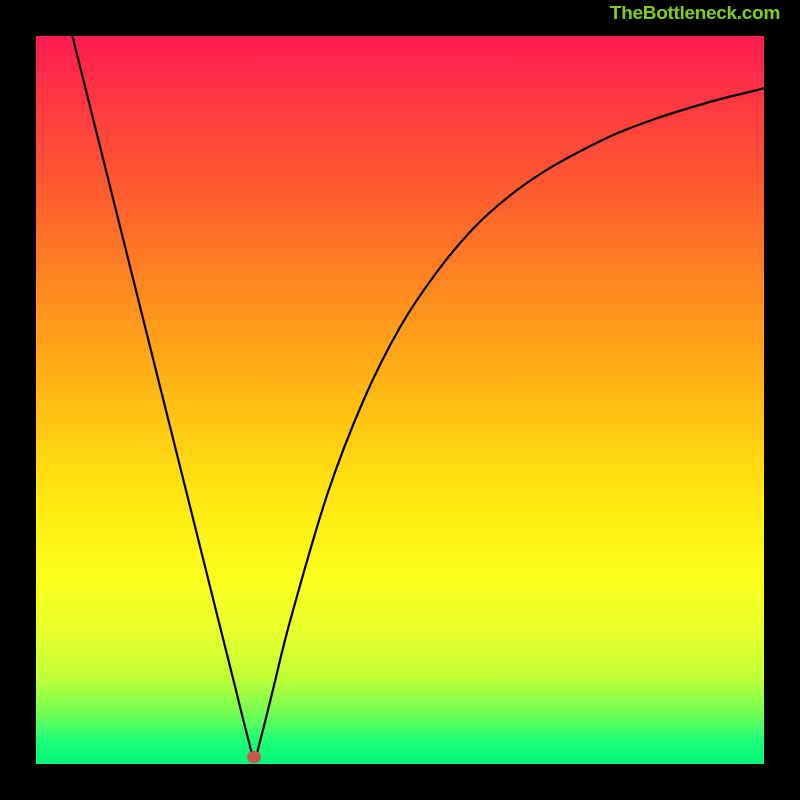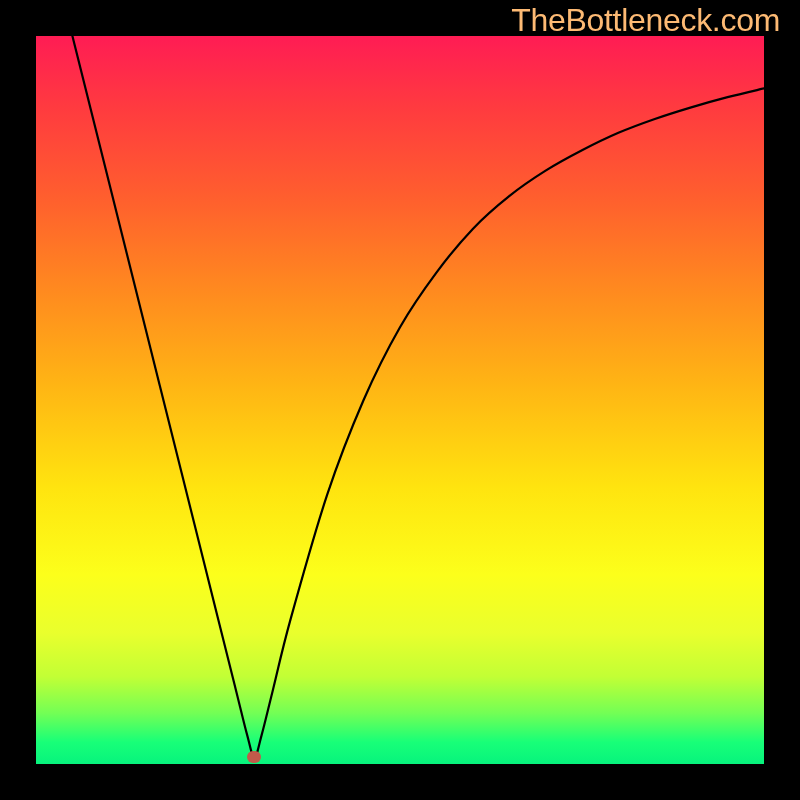--- a/index.html
+++ b/index.html
@@ -14,23 +14,23 @@
   .frame {
     position: relative;
     width: 800px;
     height: 800px;
     background: #000;
   }
   .watermark {
     position: absolute;
     top: 2px;
     right: 20px;
-    color: #fdba74;
-    font-size: 32px;
-    font-weight: 400;
+    color: #84cc16;
+    font-size: 19px;
+    font-weight: 700;
     z-index: 5;
     letter-spacing: -0.3px;
   }
   .plot-area {
     position: absolute;
     left: 36px;
     top: 36px;
     width: 728px;
     height: 728px;
     overflow: hidden;

